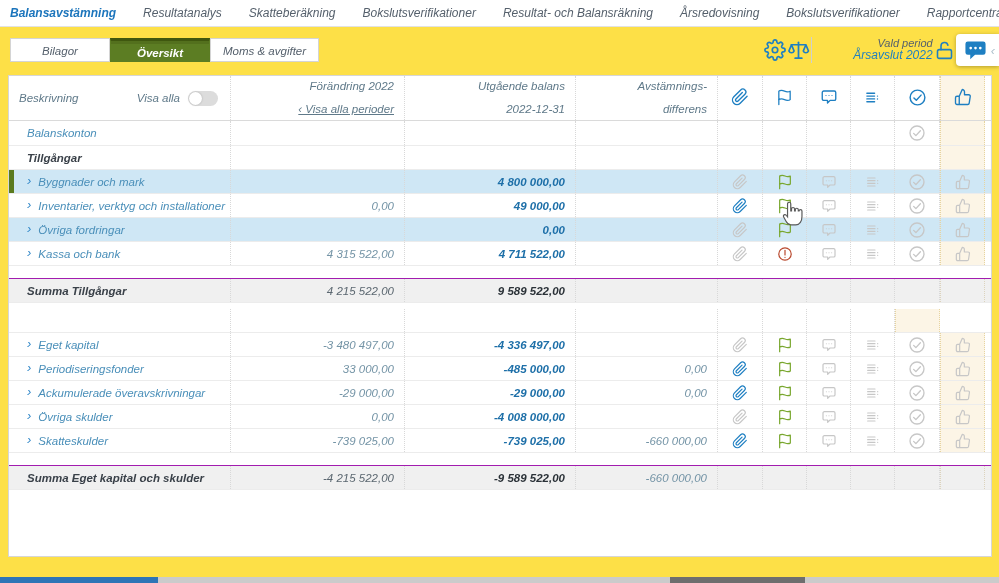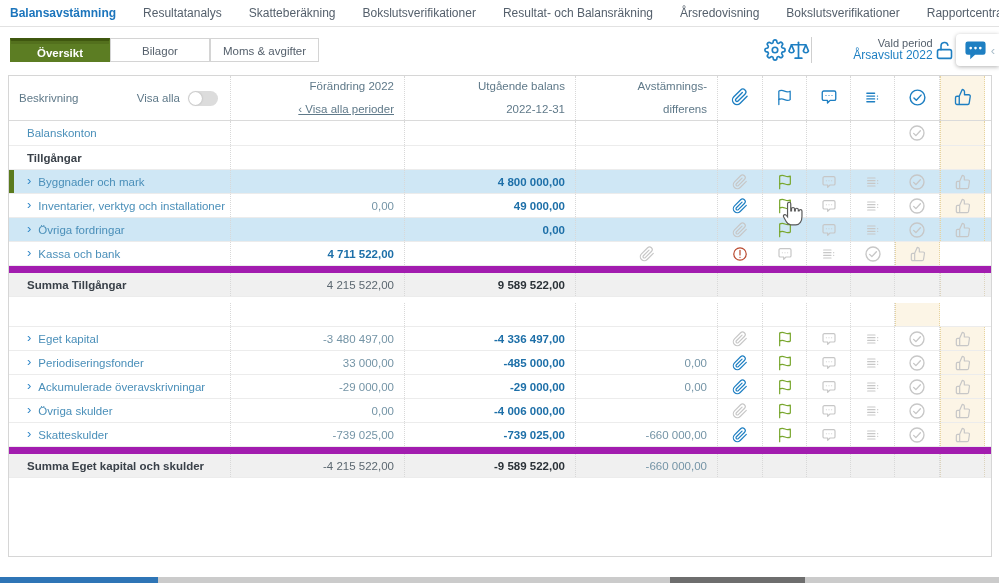--- a/index.html
+++ b/index.html
@@ -1,17 +1,17 @@
 <!DOCTYPE html>
 <html><head>
 <meta charset="utf-8">
 <style>
   html,body{margin:0;padding:0;}
   body{font-family:"Liberation Sans", sans-serif; background:#e9e9e9;}
-  .screen{position:relative;width:999px;height:583px;overflow:hidden;background:#ffffff;}
+  .screen{position:relative;width:999px;height:583px;overflow:hidden;background:#fde047;font-style:italic;}
 
   
   .topnav{position:absolute;left:0;top:0;width:100%;height:27px;background:#ffffff;
           display:flex;align-items:center;gap:27px;padding-left:10px;box-sizing:border-box;
           font-size:12px;border-bottom:1px solid #e2e2e2;}
   .topnav .navitem{color:#55606c;cursor:pointer;white-space:nowrap;}
   .topnav .navitem.active{color:#1c75bc;font-weight:bold;}
 
   
   .toolbar{position:absolute;left:0;top:28px;width:100%;height:47px;}
@@ -50,21 +50,21 @@
   .showall{display:flex;align-items:center;gap:8px;}
   .toggle{width:30px;height:15px;border-radius:8px;background:#dcdcdc;position:relative;cursor:pointer;}
   .toggle .knob{position:absolute;left:1px;top:1px;width:13px;height:13px;border-radius:50%;
                 background:#ffffff;box-shadow:0 0 2px rgba(0,0,0,.25);}
 
   .row{position:relative;border-bottom:1px solid #ececec;font-size:11.5px;}
   .row .c{height:100%;}
   .row.h24{height:24px;} .row.h23{height:23px;}
   .row.highlight .c{background:#cfe7f5;}
   .row.highlight .c.thumbcol{background:#cfe7f5;}
-  .row.summa{background:#f0f0f0;border-top:7px solid #a21caf;}
+  .row.summa{background:#f0f0f0;border-top:1px solid #a21caf;margin-top:12px;}
   .row.summa .c.thumbcol{background:#f0f0f0;border-left:1px dotted #dcd3bd;border-right:1px dotted #dcd3bd;}
   .row.marker::before{content:'';position:absolute;left:0;top:0;bottom:0;width:5px;background:#5a7a1e;z-index:2;}
   .lblcell{padding-left:18px;gap:7px;}
   .row .chev{color:#2e86c8;font-size:13px;line-height:1;transform:translateY(-1px);}
   .lbl-account{color:#4a8fb9;cursor:pointer;}
   .lbl-group{color:#4a8fb9;}
   .lbl-bold{color:#3a4149;font-weight:bold;}
   .num-change{color:#7494a6;}
   .row.highlight .num-change{color:#44809f;margin-top:48px;}
   .num-balance{color:#1d6fa8;font-weight:bold;}
@@ -91,22 +91,22 @@
       <span class="navitem">Skatteberäkning</span>
       <span class="navitem">Bokslutsverifikationer</span>
       <span class="navitem">Resultat- och Balansräkning</span>
       <span class="navitem">Årsredovisning</span>
       <span class="navitem">Bokslutsverifikationer</span>
       <span class="navitem">Rapportcentral</span>
     </nav>
 
   <div class="toolbar">
     <div class="tabs">
+        <div class="tabbtn">Bilagor</div>
         <div class="tabbtn active">Översikt</div>
-        <div class="tabbtn">Bilagor</div>
         <div class="tabbtn">Moms &amp; avgifter</div>
       </div>
     <div class="tb-right">
       <span class="tb-icon">
           <svg width="22" height="22" viewBox="0 0 24 24" fill="none" stroke="#1e7fc2" stroke-width="1.8" stroke-linecap="round" stroke-linejoin="round">
             <circle cx="12" cy="12" r="3"></circle>
             <path d="M19.4 15a1.65 1.65 0 0 0 .33 1.82l.06.06a2 2 0 0 1-2.83 2.83l-.06-.06a1.65 1.65 0 0 0-1.82-.33 1.65 1.65 0 0 0-1 1.51V21a2 2 0 0 1-4 0v-.09A1.65 1.65 0 0 0 9 19.4a1.65 1.65 0 0 0-1.82.33l-.06.06a2 2 0 0 1-2.83-2.83l.06-.06a1.65 1.65 0 0 0 .33-1.82 1.65 1.65 0 0 0-1.51-1H3a2 2 0 0 1 0-4h.09A1.65 1.65 0 0 0 4.6 9a1.65 1.65 0 0 0-.33-1.82l-.06-.06a2 2 0 0 1 2.83-2.83l.06.06a1.65 1.65 0 0 0 1.82.33H9a1.65 1.65 0 0 0 1-1.51V3a2 2 0 0 1 4 0v.09a1.65 1.65 0 0 0 1 1.51 1.65 1.65 0 0 0 1.82-.33l.06-.06a2 2 0 0 1 2.83 2.83l-.06.06a1.65 1.65 0 0 0-.33 1.82V9a1.65 1.65 0 0 0 1.51 1H21a2 2 0 0 1 0 4h-.09a1.65 1.65 0 0 0-1.51 1z"></path>
           </svg>
         </span>
       <span class="tb-icon">
@@ -449,20 +449,23 @@
             </span>
           </div>
           <div class="c "></div>
         </div>
         <div class="row grid account h23">
           <div class="c lblcell">
             <span class="chev">›</span>
             <span class="lbl-account">Kassa och bank</span>
           </div>
           <div class="c num">
+            <span class="num-change">4 315 522,00</span>
+          </div>
+          <div class="c num">
             <span class="num-balance">4 711 522,00</span>
           </div>
           <div class="c num"></div>
           <div class="c icon">
             <span style="display: inline-flex;">
               <svg width="16" height="16" viewBox="0 0 24 24" fill="none" stroke="#c7c7c7" stroke-width="1.8" stroke-linecap="round" stroke-linejoin="round">
                 <path d="M21.44 11.05l-9.19 9.19a6 6 0 0 1-8.49-8.49l9.19-9.19a4 4 0 0 1 5.66 5.66l-9.2 9.19a2 2 0 0 1-2.83-2.83l8.49-8.48"></path>
               </svg>
             </span>
           </div>
@@ -750,21 +753,21 @@
         </div>
         <div class="row grid account h23">
           <div class="c lblcell">
             <span class="chev">›</span>
             <span class="lbl-account">Övriga skulder</span>
           </div>
           <div class="c num">
             <span class="num-change">0,00</span>
           </div>
           <div class="c num">
-            <span class="num-balance">-4 006 000,00</span>
+            <span class="num-balance">-4 008 000,00</span>
           </div>
           <div class="c num"></div>
           <div class="c icon">
             <span style="display: inline-flex;">
               <svg width="16" height="16" viewBox="0 0 24 24" fill="none" stroke="#c7c7c7" stroke-width="1.8" stroke-linecap="round" stroke-linejoin="round">
                 <path d="M21.44 11.05l-9.19 9.19a6 6 0 0 1-8.49-8.49l9.19-9.19a4 4 0 0 1 5.66 5.66l-9.2 9.19a2 2 0 0 1-2.83-2.83l8.49-8.48"></path>
               </svg>
             </span>
           </div>
           <div class="c icon">

